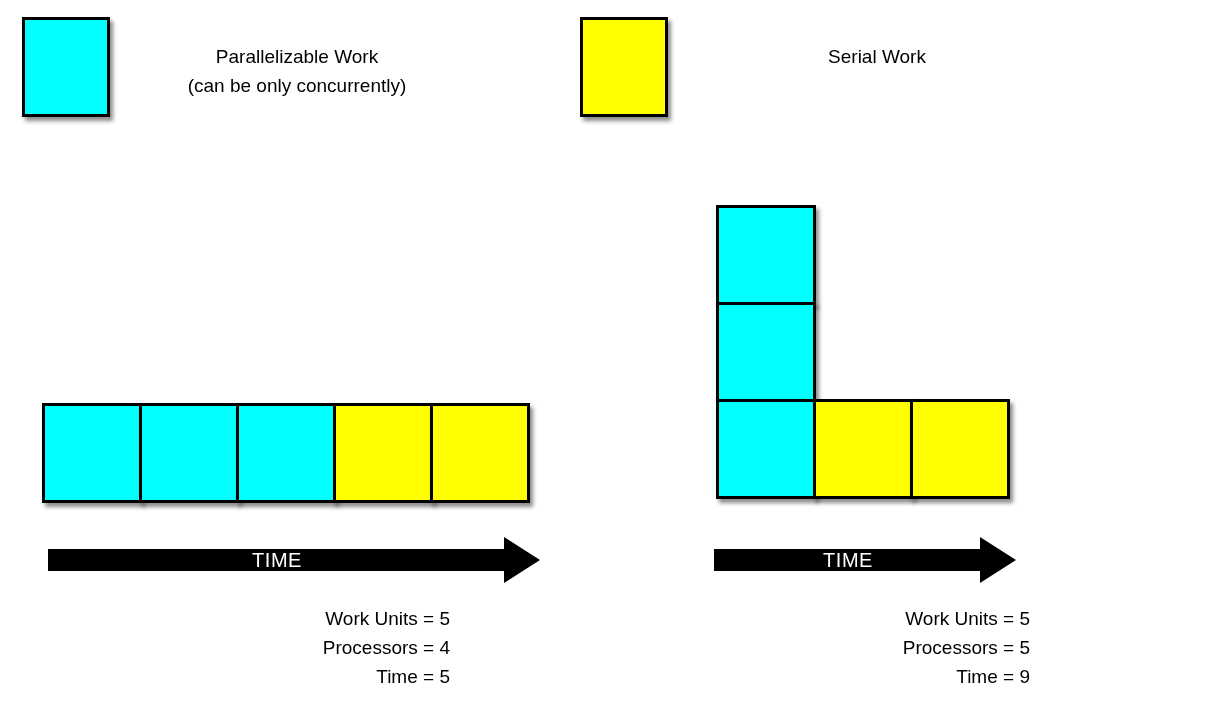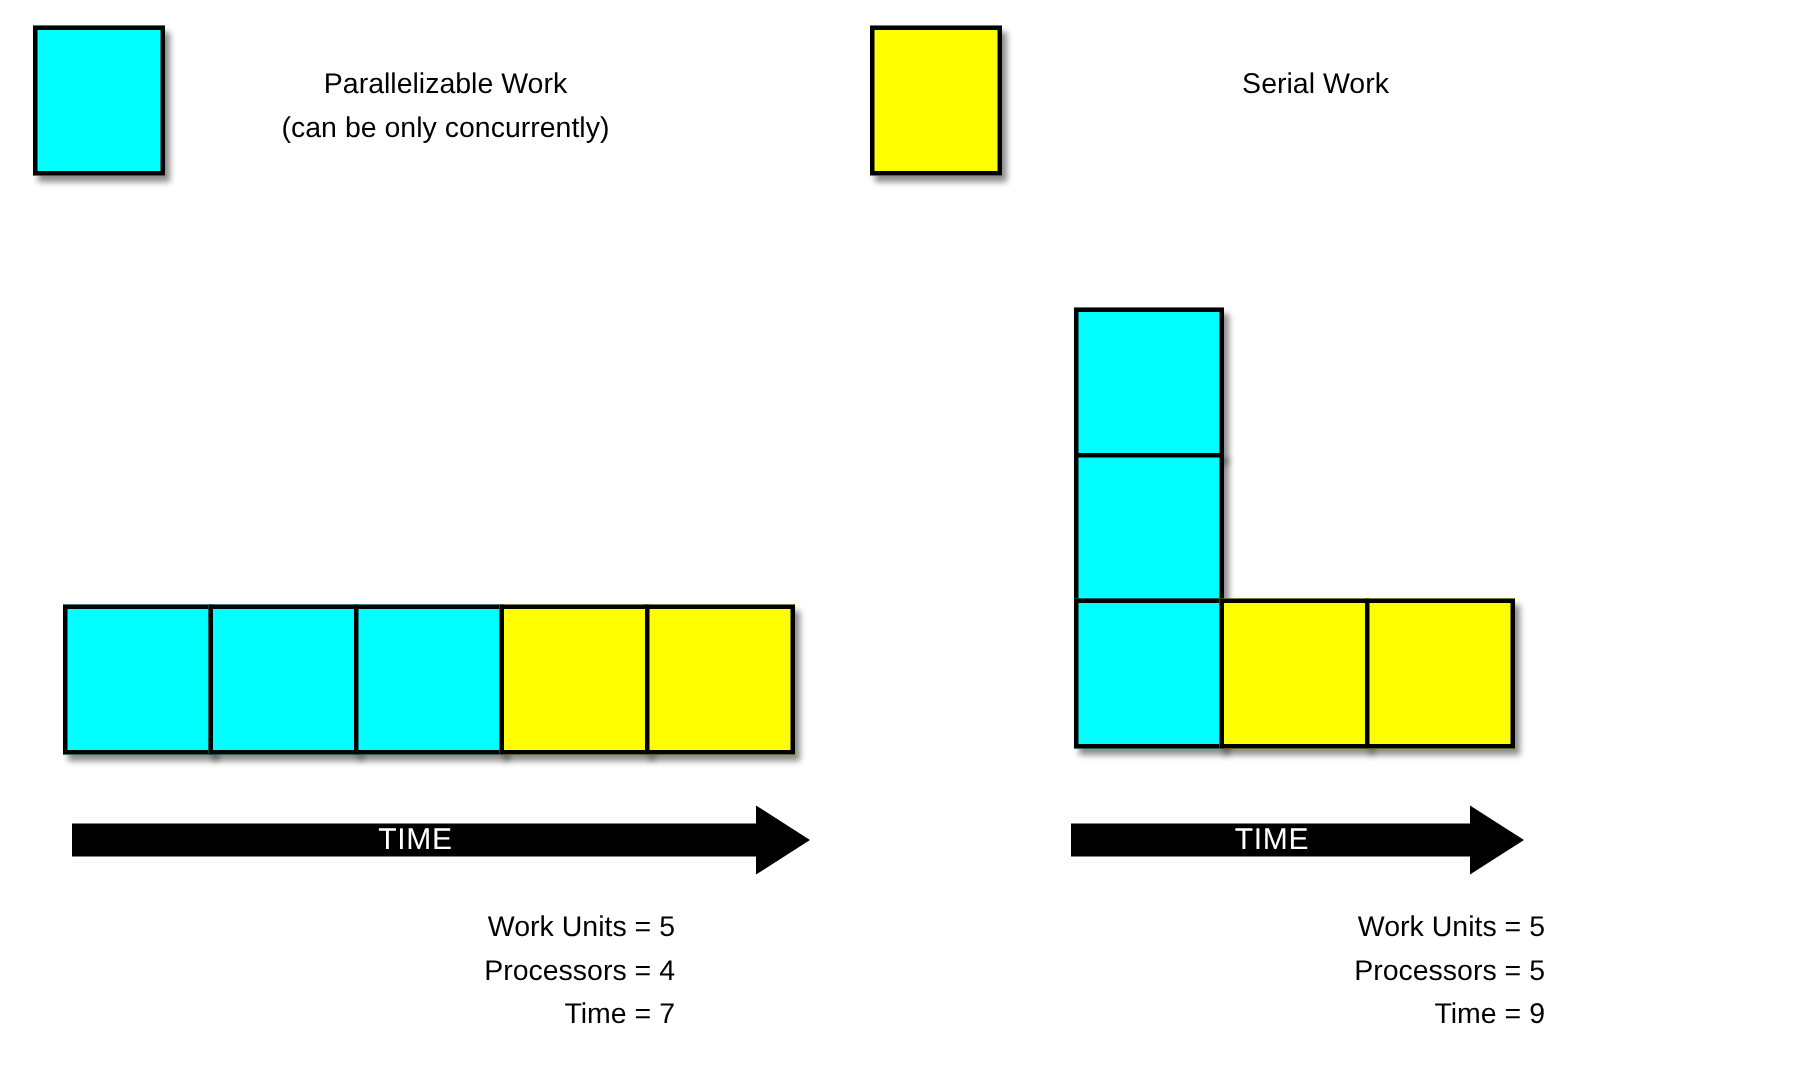--- a/index.html
+++ b/index.html
@@ -129,21 +129,21 @@
 
   <div class="time-arrow" style="left:48px; top:537px; width:492px;">
     <div class="arrow-body"></div>
     <div class="arrow-head"></div>
     <div class="arrow-label">TIME</div>
   </div>
 
   <div class="stats" style="left:150px; top:604px;">
     <div>Work Units = 5</div>
     <div>Processors = 4</div>
-    <div>Time = 7</div>
+    <div>Time = 5</div>
   </div>
 
   <div class="block-col" style="left:716px; top:205px;">
       <div class="block parallel"></div>
       <div class="block parallel"></div>
       <div class="block parallel"></div>
     </div>
   <div class="block-row" style="left:813px; top:399px;">
       <div class="block serial"></div>
       <div class="block serial"></div>

